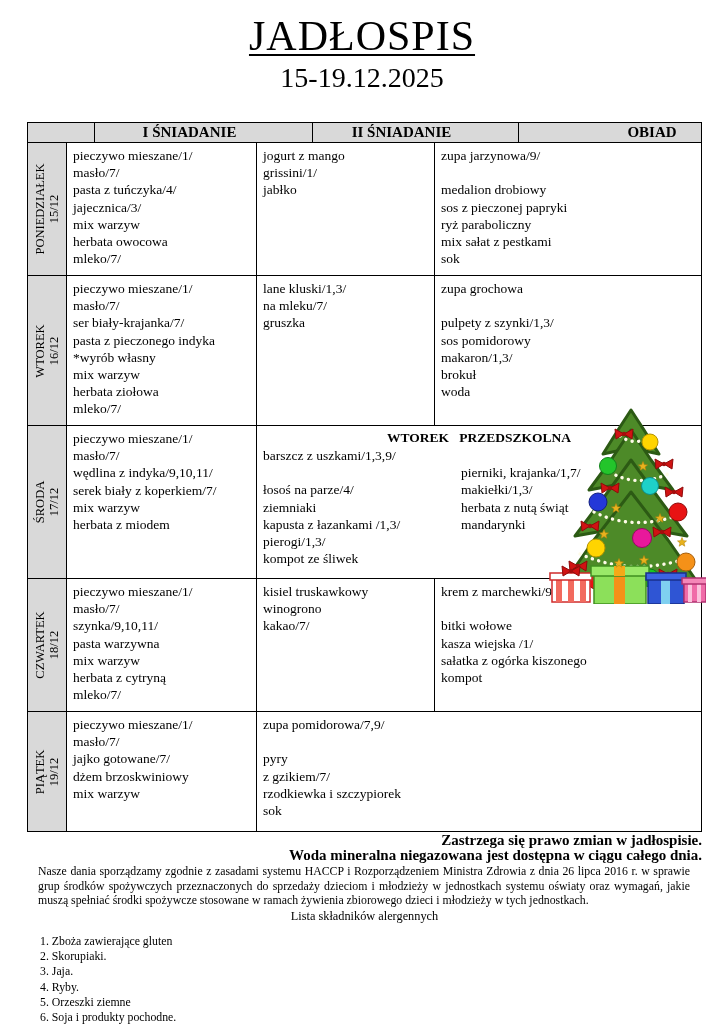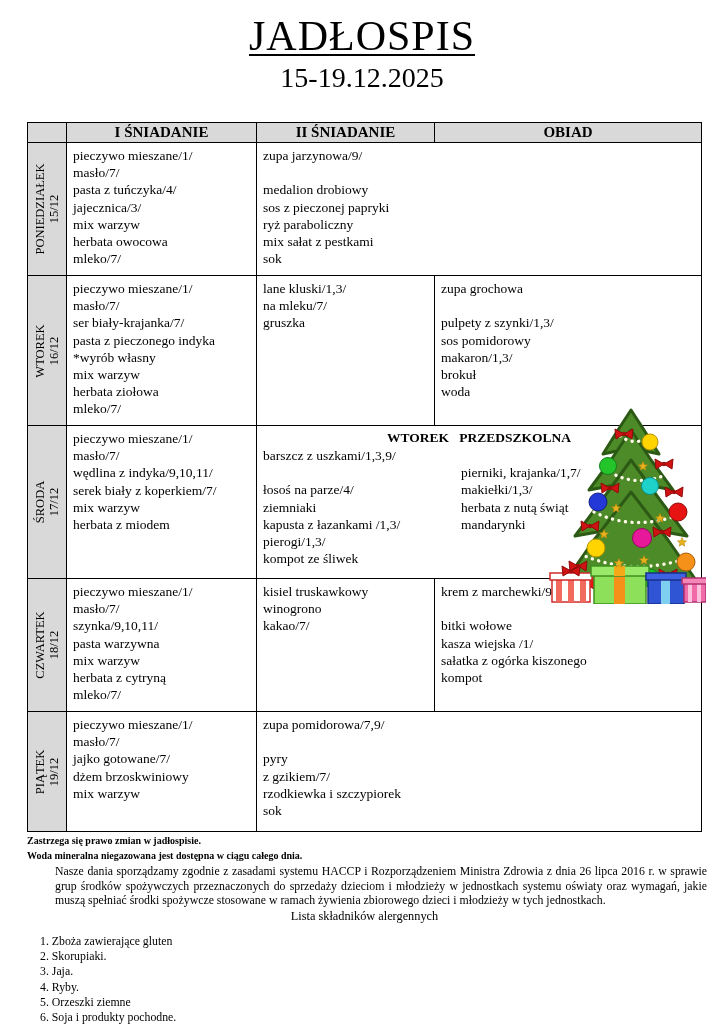--- a/index.html
+++ b/index.html
@@ -16,21 +16,21 @@
   .menu-table {
     position:absolute; left:27px; top:122px; width:675px;
     border:1px solid #000;
   }
   .mrow { display:grid; grid-template-columns:38px 190px 178px 267px; }
   .mrow.merged { grid-template-columns:38px 190px 445px; }
   .mrow + .mrow { border-top:1px solid #000; }
   .mcell { border-left:1px solid #000; }
   .mcell:first-child { border-left:none; }
 
-  .hrow { height:19px; background:#d9d9d9; }
+  .hrow { height:19px; background:#d9d9d9;gap:28px; }
   .hcell { font-weight:bold; font-size:15px; text-align:center; line-height:18px; }
 
   .r-mon { height:133px; }
   .r-tue { height:150px; }
   .r-wed { height:153px; }
   .r-thu { height:133px; }
   .r-fri { height:120px; }
 
   .daycell { background:#d9d9d9; position:relative; }
   .daylabel {
@@ -44,22 +44,22 @@
     white-space:pre-line;
   }
   .eventcell { position:relative; padding:0; font-size:13.5px; line-height:17.2px; }
   .event-title { text-align:center; font-weight:bold; word-spacing:7px; padding-top:3px; }
   .event-left  { position:absolute; left:6px;   top:21px; white-space:pre-line; }
   .event-right { position:absolute; left:204px; top:21px; white-space:pre-line; }
 
   .tree { position:absolute; left:548px; top:390px; width:158px; height:214px; z-index:5; }
 
   .footer { position:absolute; left:27px; top:833px; width:675px; }
-  .note { text-align:left; font-weight:bold; font-size:10px; line-height:15px; }
-  .haccp { margin-left:28px; width:652px; text-align:justify; font-size:11.8px; line-height:14.6px; margin-top:1px; }
+  .note { text-align:right; font-weight:bold; font-size:15px; line-height:15px; }
+  .haccp { margin-left:11px; width:652px; text-align:justify; font-size:11.8px; line-height:14.6px; margin-top:1px; }
   .alg-title { text-align:center; font-weight:normal; font-size:12.3px; line-height:15px; margin-top:1px; }
   .alg-cols { display:flex; margin-left:13px; margin-top:10px;flex-direction:column; }
   .alg-col { font-size:11.8px; line-height:15.3px; white-space:pre-line; }
   .alg-col.c1 { width:190px; }
   .alg-col.c2 { width:180px; }
 </style>
 </head>
 <body>
 
 <h1 class="page-title"><span>JADŁOSPIS</span></h1>
@@ -81,20 +81,23 @@
           <div>15/12</div>
       </div>
     </div>
     <div class="mcell menucell">pieczywo mieszane/1/
 masło/7/
 pasta z tuńczyka/4/
 jajecznica/3/
 mix warzyw
 herbata owocowa
 mleko/7/</div>
+    <div class="mcell menucell">jogurt z mango
+grissini/1/
+jabłko</div>
     <div class="mcell menucell">zupa jarzynowa/9/
 
 medalion drobiowy
 sos z pieczonej papryki
 ryż paraboliczny
 mix sałat z pestkami
 sok</div>
   </div>
 
   <div class="mrow r-tue">

